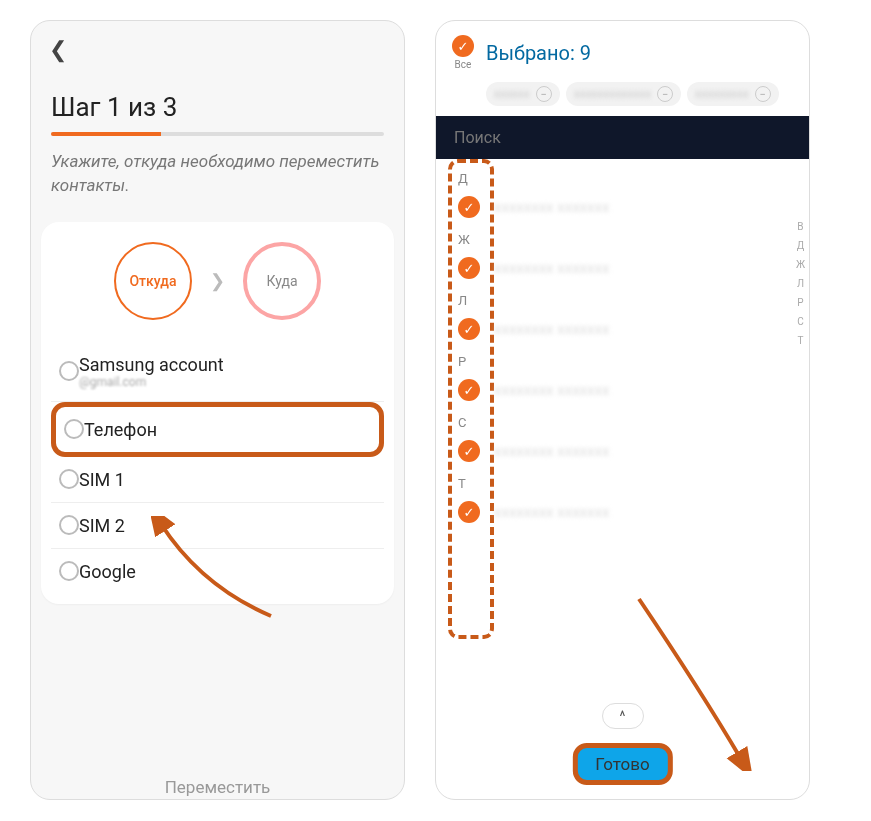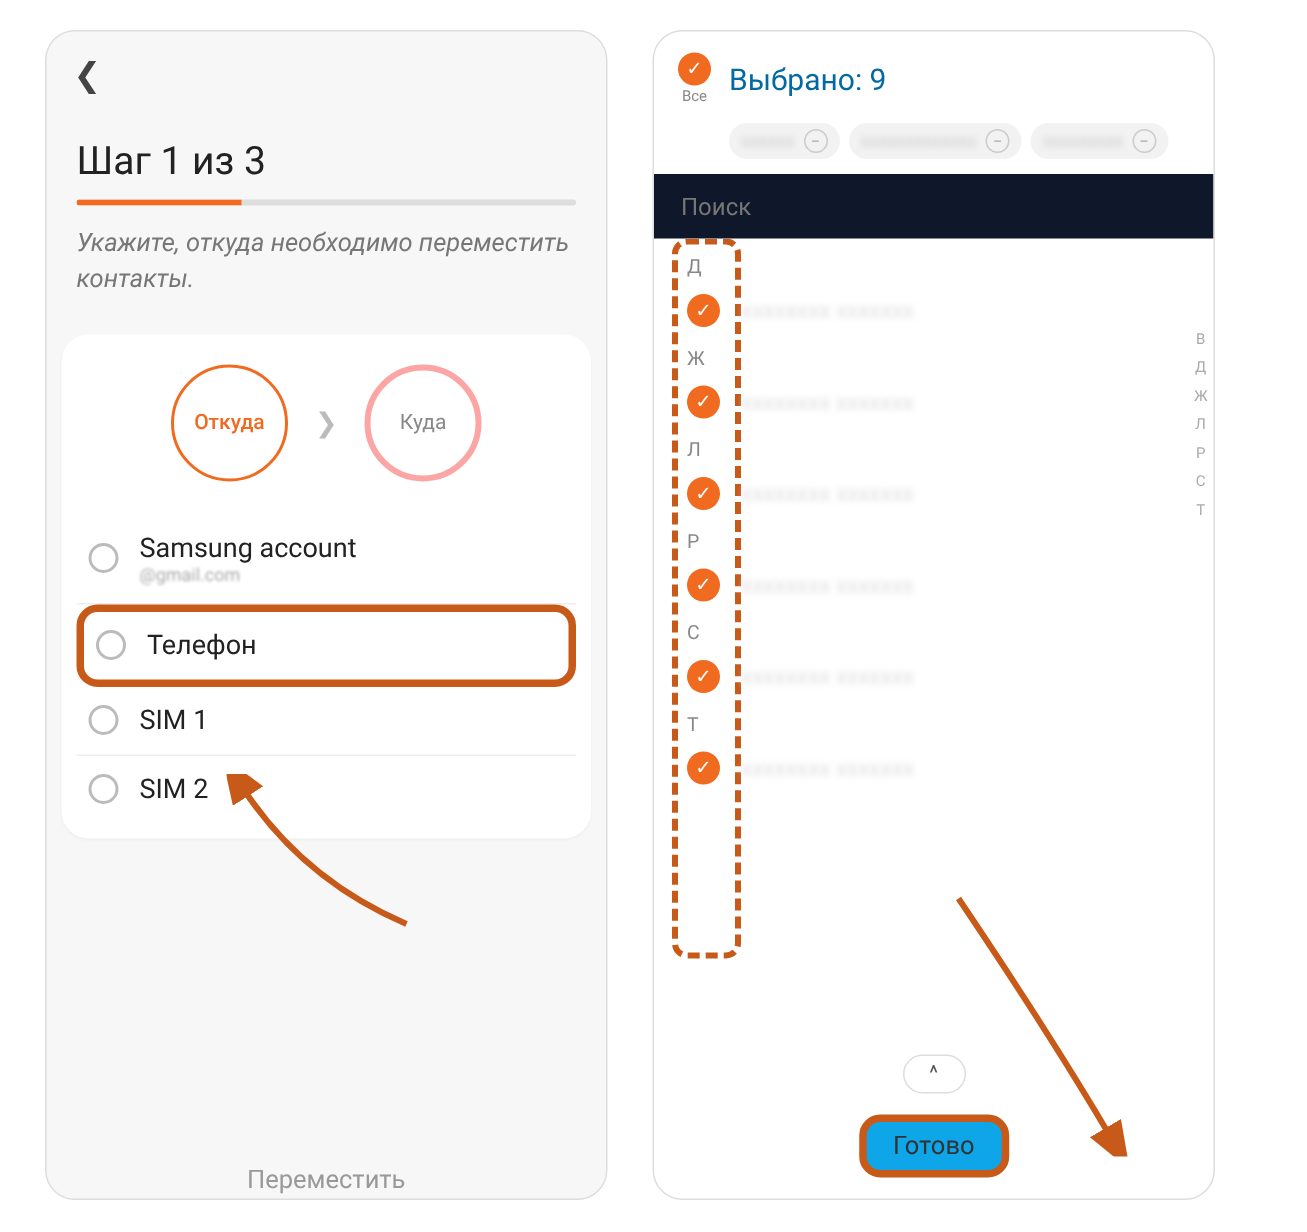--- a/index.html
+++ b/index.html
@@ -97,21 +97,20 @@
   .chev {
     color: #bbb;
     font-size: 18px;
   }
   .source-list { }
   .source-item {
     display: flex;
     align-items: center;
     padding: 12px 8px;
     border-bottom: 1px solid #eee;
-    gap: 14px;
     cursor: pointer;
   }
   .source-item:last-child { border-bottom: none; }
   .radio {
     width: 20px; height: 20px;
     border: 2px solid #bbb;
     border-radius: 50%;
     flex-shrink: 0;
   }
   .source-text { flex: 1; }
@@ -323,20 +322,26 @@
           <div class="source-text">
             <div class="source-name">SIM 1</div>
           </div>
         </div>
         <div class="source-item">
           <div class="radio"></div>
           <div class="source-text">
             <div class="source-name">SIM 2</div>
           </div>
         </div>
+        <div class="source-item">
+          <div class="radio"></div>
+          <div class="source-text">
+            <div class="source-name">Google</div>
+          </div>
+        </div>
       </div>
   </div>
 
   <svg class="arrow-left" width="130" height="110">
     <defs>
         <marker id="ah1" markerWidth="10" markerHeight="10" refX="2" refY="3" orient="auto">
       <path d="M0,0 L0,6 L8,3 z" fill="#c85a19"></path>
         </marker>
       </defs>
     <path d="M120,100 Q50,70 10,8" stroke="#c85a19" stroke-width="4" fill="none" marker-end="url(#ah1)"></path>

